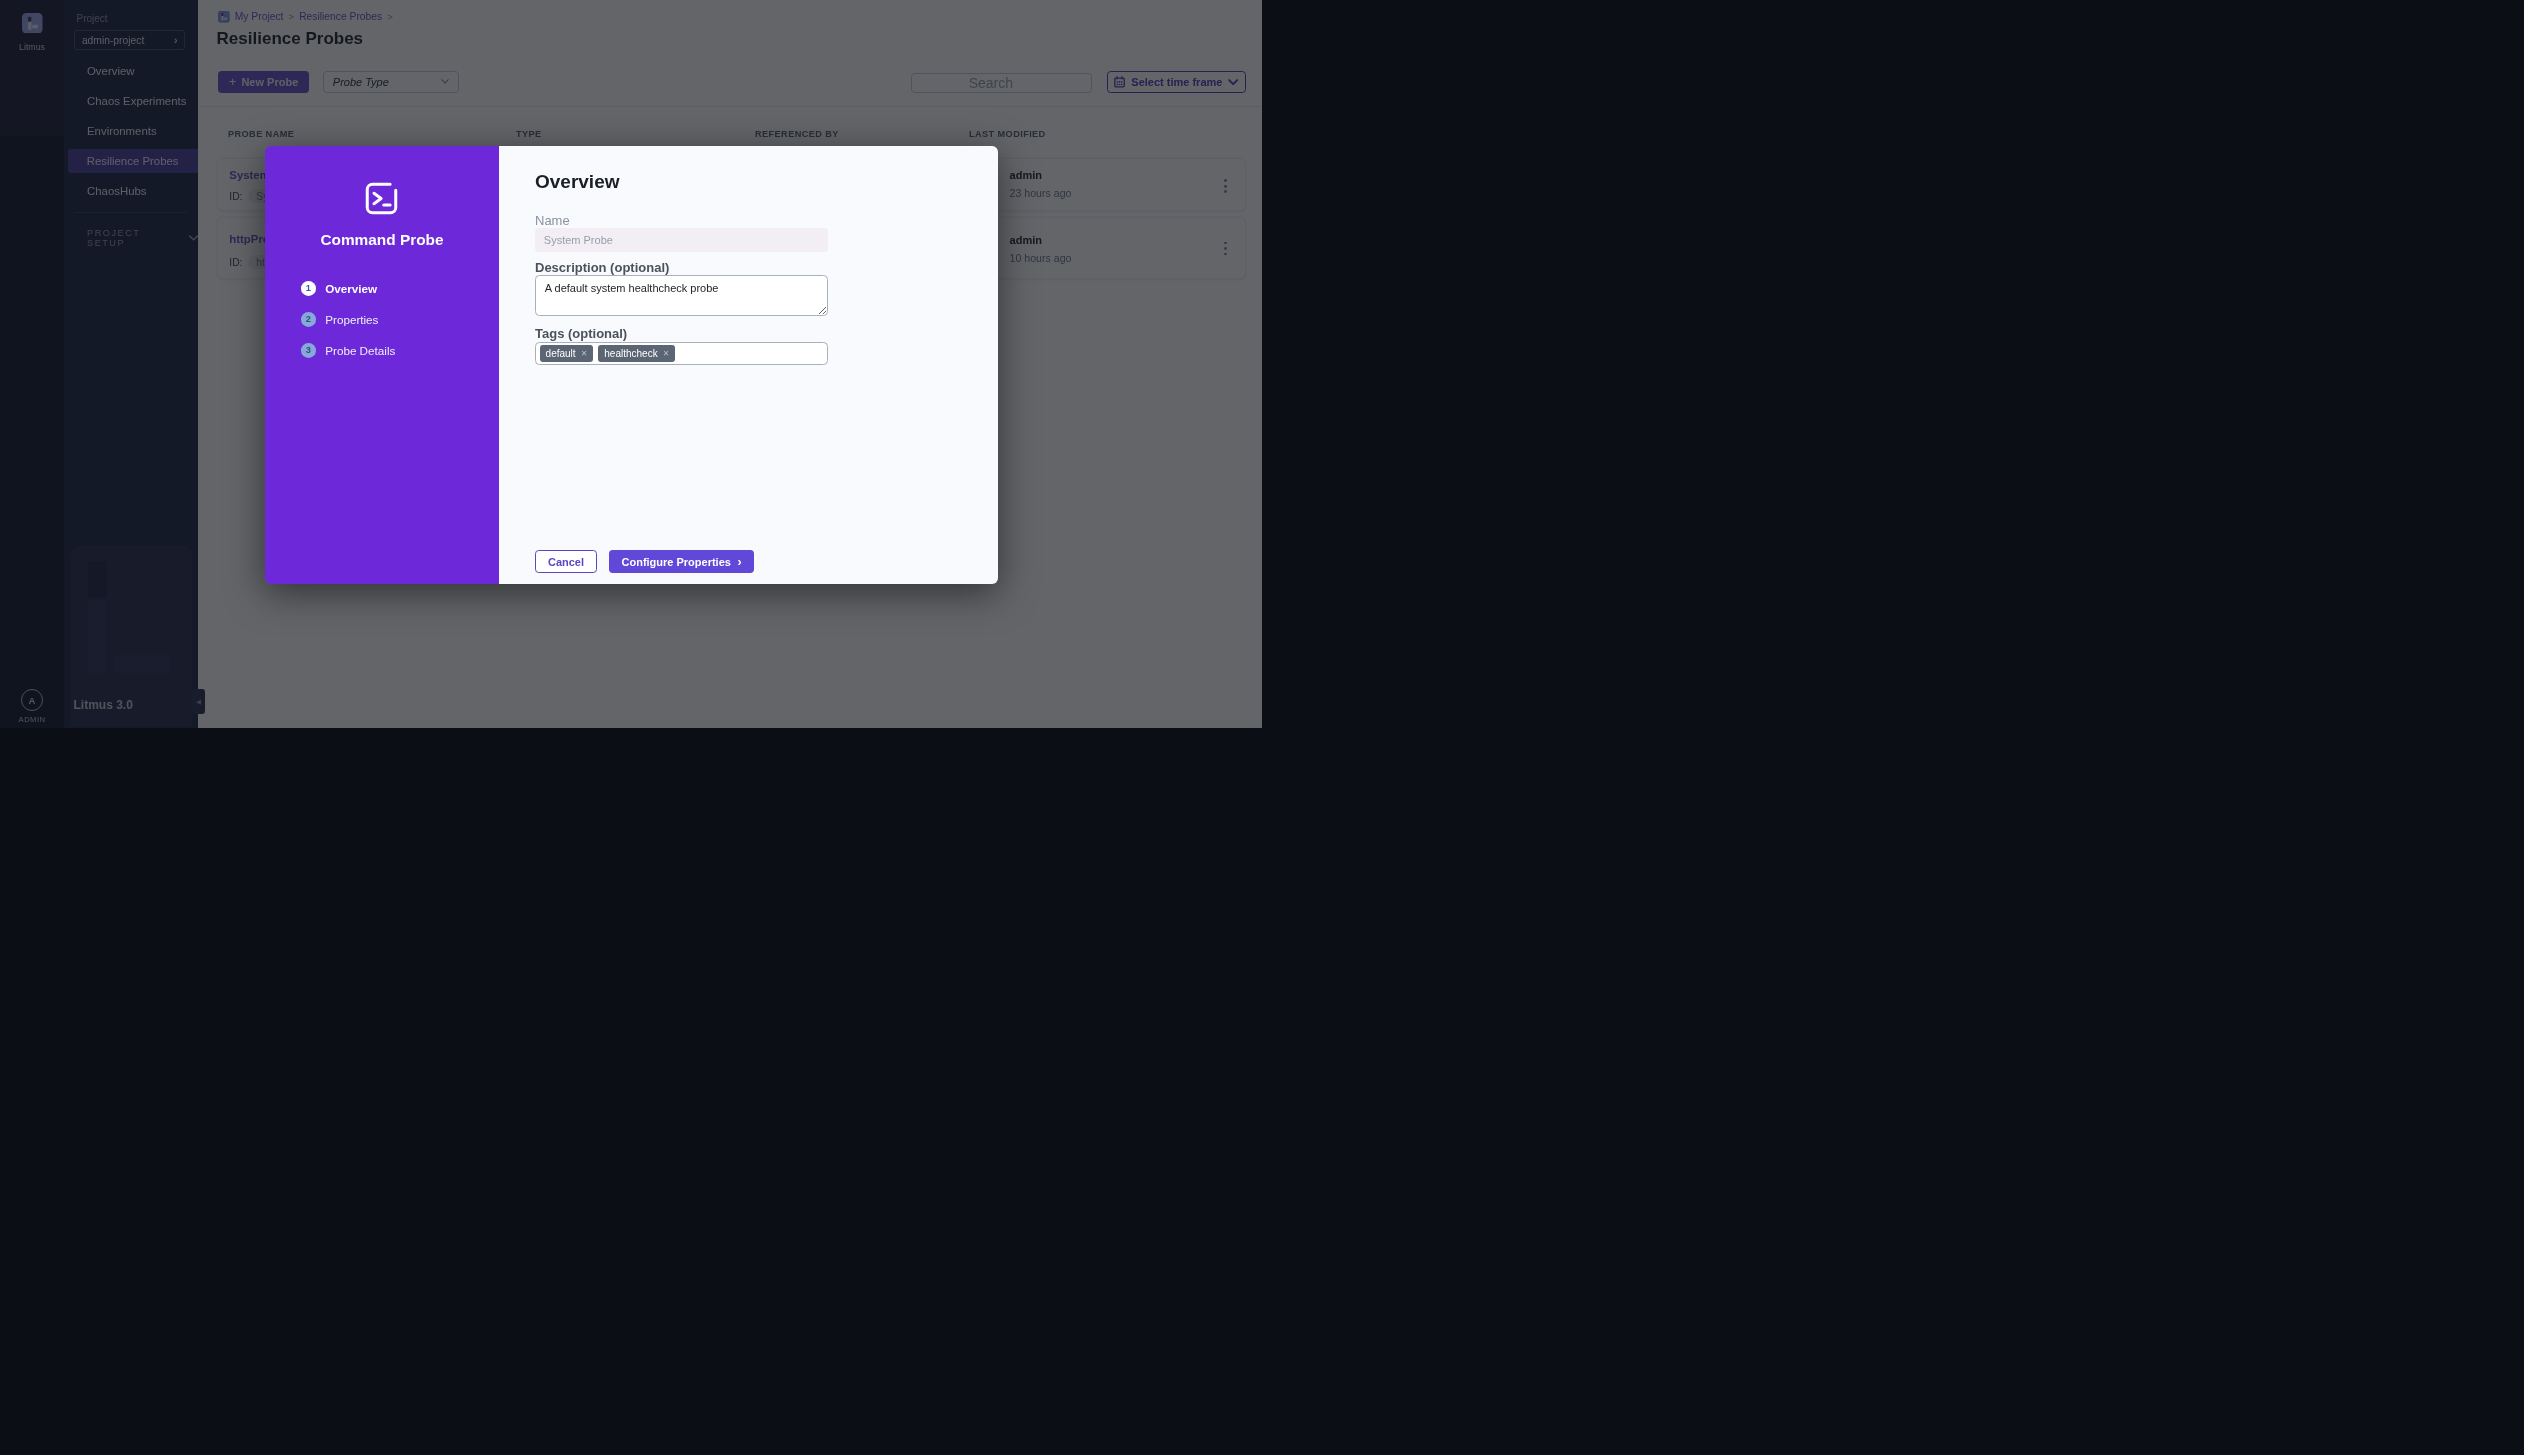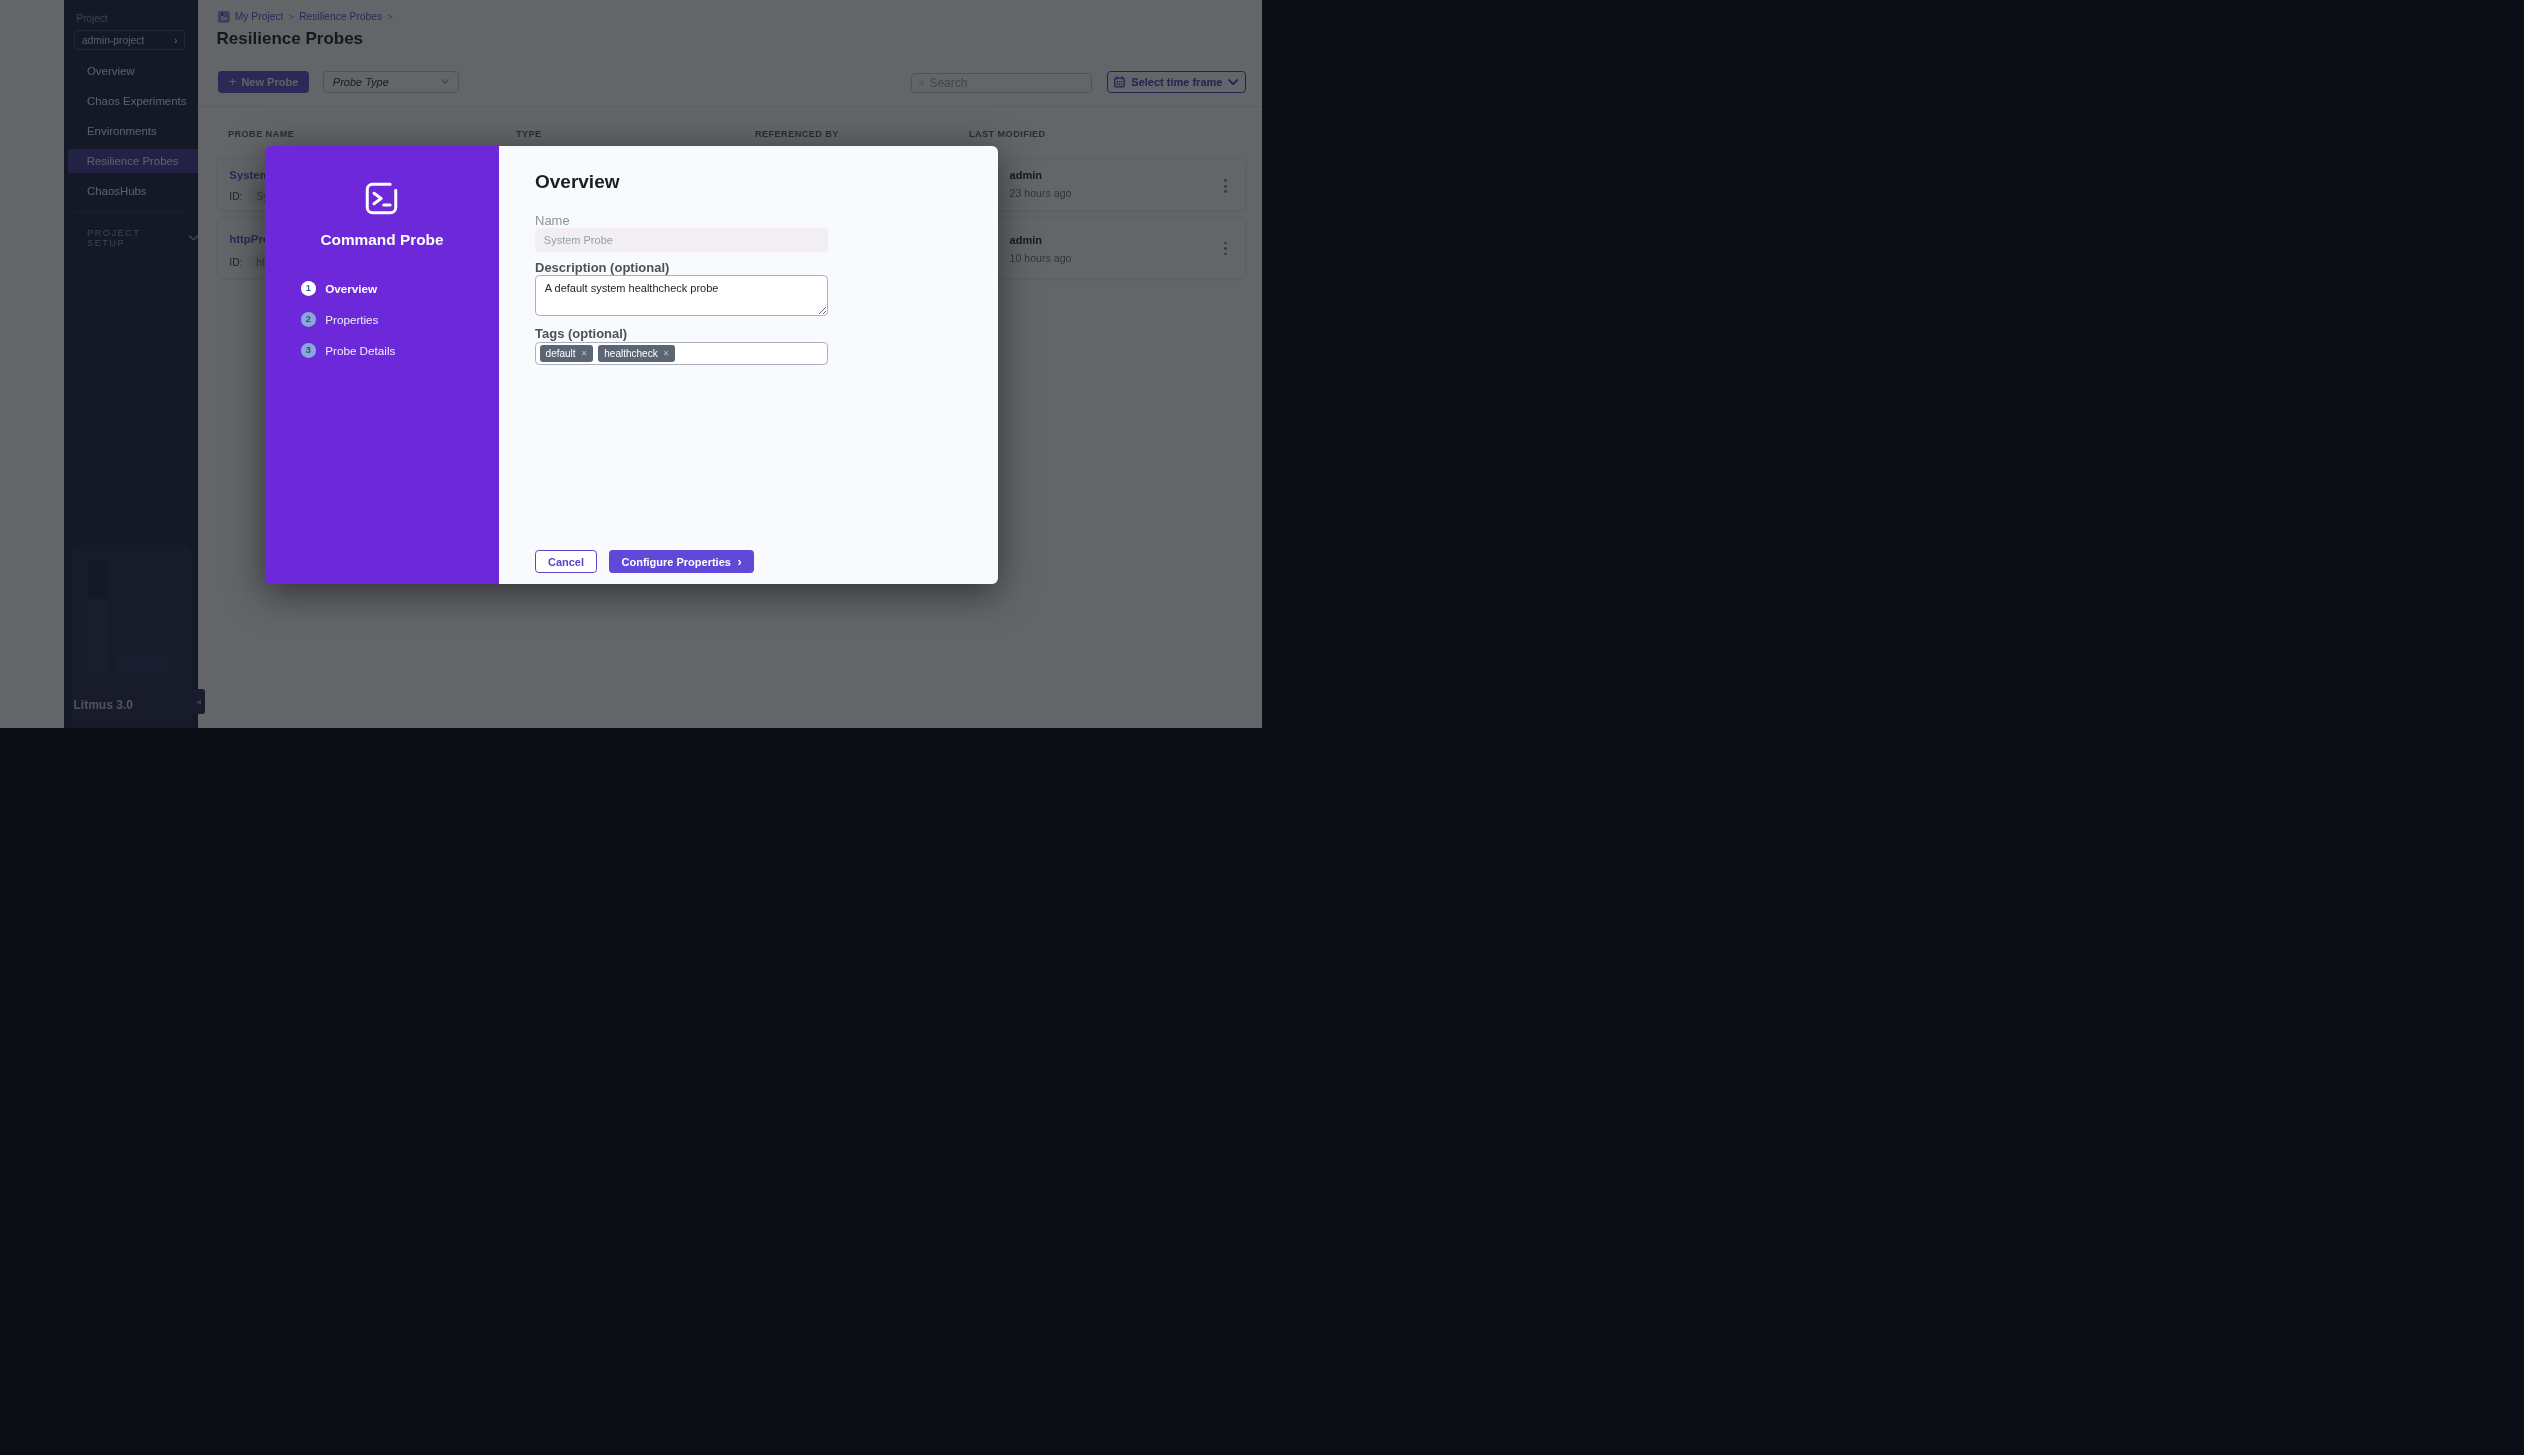--- a/index.html
+++ b/index.html
@@ -36,21 +36,21 @@
   .main { position:absolute; left:199px; top:0; right:0; bottom:0; background:#fff; }
   .breadcrumb { position:absolute; left:19px; top:11px; display:flex; align-items:flex-start; gap:5.1px; font-size:10.3px; color:#6552c9; }
   .breadcrumb a { color:#6552c9; text-decoration:none; cursor:pointer; }
   .crumb-sep { color:#8d94a5; font-size:9.5px; }
   .page-title { position:absolute; left:17.6px; top:29px; font-size:17px; font-weight:bold; color:#22262d; }
   .btn-new { position:absolute; left:19px; top:71px; height:22px; padding:0 11px; background:#6552c9; border:none; border-radius:3.7px; color:#f2f1fa; font-size:11px; font-weight:bold; font-family:inherit; display:flex; align-items:center; gap:5.1px; cursor:pointer; }
   .btn-new .plus { font-size:12.5px; font-weight:normal; }
   .select-probe-type { position:absolute; left:124px; top:71px; width:136px; height:22px; border:0.7px solid #c7ccd6; border-radius:3.7px; background:#fff; display:flex; align-items:center; padding:0 8.8px; font-size:11px; color:#2a2e35; cursor:pointer;font-style:italic; }
   .select-probe-type svg { margin-left:auto; }
   .search-box { position:absolute; left:712px; top:73px; width:181px; height:20px; border:0.7px solid #c7ccd6; border-radius:3.7px; background:#fff; display:flex; align-items:center; padding:0 6.6px; gap:5.1px; }
-  .search-box input { border:none; outline:none; flex:1; font-size:12px; font-family:inherit; color:#3c414b; background:transparent; }
+  .search-box input { border:none; outline:none; flex:1; font-size:14px; font-family:inherit; color:#3c414b; background:transparent;margin-left:45px; }
   .search-box input::placeholder { color:#9aa1ac; }
   .btn-timeframe { position:absolute; left:908px; top:71px; width:139px; height:22px; background:#fff; border:1.2px solid #4e3cb8; border-radius:3.7px; color:#4e3cb8; font-size:11px; font-weight:bold; font-family:inherit; display:flex; align-items:center; justify-content:center; gap:5.9px; cursor:pointer; }
   .toolbar-divider { position:absolute; left:0; right:0; top:106px; height:0.7px; background:#e6e8ee; }
   .thead { position:absolute; top:129px; font-size:9.2px; font-weight:bold; letter-spacing:0.4px; color:#59606c; }
   .c0 { left:29px; } .c1 { left:317px; } .c2 { left:556px; } .c3 { left:770px; }
   .row-card { position:absolute; left:17.6px; width:1029px; background:#fff; border:0.7px solid #eef0f4; border-radius:5.9px; box-shadow:0 0.7px 2.2px rgba(30,35,60,.08); }
   .row-1 { top:158px; height:53px; }
   .row-2 { top:217px; height:62px; }
   .probe-link { position:absolute; left:11.7px; font-size:11.4px; font-weight:bold; color:#6552c9; cursor:pointer; white-space:nowrap; }
   .id-line { position:absolute; left:11.7px; display:flex; align-items:center; gap:5.9px; font-size:10.3px; color:#3f4550; }
@@ -85,20 +85,36 @@
   .chip .x { color:#b6bdc6; font-size:8px; cursor:pointer; }
   .btn-cancel { position:absolute; left:36px; top:404px; width:62px; height:23.4px; background:#fff; border:1.2px solid #5b44c6; border-radius:3.7px; color:#5b44c6; font-size:11px; font-weight:bold; font-family:inherit; cursor:pointer; }
   .btn-next { position:absolute; left:110px; top:404px; height:23.4px; padding:0 12.5px; background:#6248d8; border:none; border-radius:3.7px; color:#fff; font-size:11px; font-weight:bold; font-family:inherit; display:flex; align-items:center; gap:6.6px; cursor:pointer; }
   .btn-next .chev { font-size:12.5px; }
 </style>
 </head>
 <body>
 
 <div class="app">
 
+  <aside class="rail">
+    <div class="rail-top"></div>
+    <div class="logo-tile">
+      <svg width="20.5" height="20.5" viewBox="0 0 28 28">
+        <rect x="0" y="0" width="28" height="28" rx="6" fill="#9fa5ec"></rect>
+        <rect x="8" y="5" width="5" height="18" rx="1" fill="#e8eaff"></rect>
+        <rect x="8" y="5" width="5" height="7" rx="1" fill="#3a3c78"></rect>
+        <rect x="14" y="16" width="8" height="5" rx="1" fill="#e8eaff"></rect>
+      </svg>
+    </div>
+    <div class="rail-label">Litmus</div>
+    <div class="avatar">
+        <span>A</span>
+      </div>
+    <div class="avatar-label">ADMIN</div>
+  </aside>
 
   <aside class="sidebar">
     <div class="project-label">Project</div>
     <div class="project-select">
       <span>admin-project</span>
       <span class="chev">›</span>
     </div>
     <nav class="nav">
       <div class="nav-item">
           <span>Overview</span>

